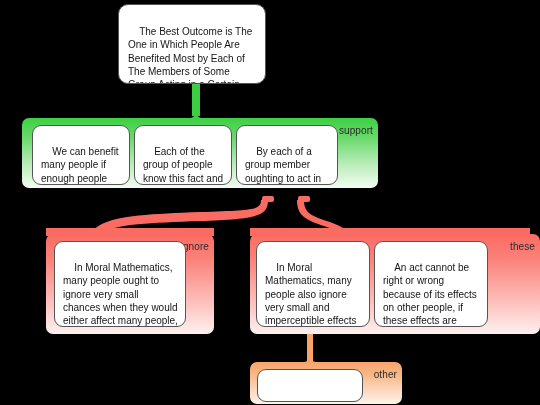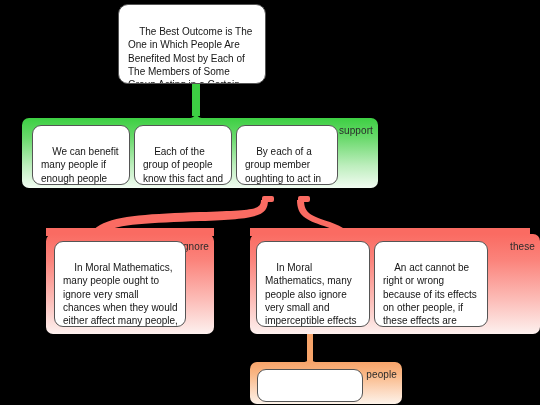--- a/index.html
+++ b/index.html
@@ -145,21 +145,21 @@
 
   <div class="card" style="left:256px; top:241px; width:114px; height:86px;">
     <span>In Moral Mathematics, many people also ignore very small and imperceptible effects on very large numbers of people</span>
   </div>
 
   <div class="card" style="left:374px; top:241px; width:114px; height:86px;">
     <span>An act cannot be right or wrong because of its effects on other people, if these effects are imperceptible.</span>
   </div>
 
   <div class="band orange" style="left:250px; top:362px; width:152px; height:42px;">
-    <span class="band-label">people</span>
+    <span class="band-label">other</span>
   </div>
 
   <div class="card" style="left:257px; top:369px; width:106px; height:33px; padding:0;">
     <span class="caret-box">
       
     </span>
   </div>
 
 </div>
 

